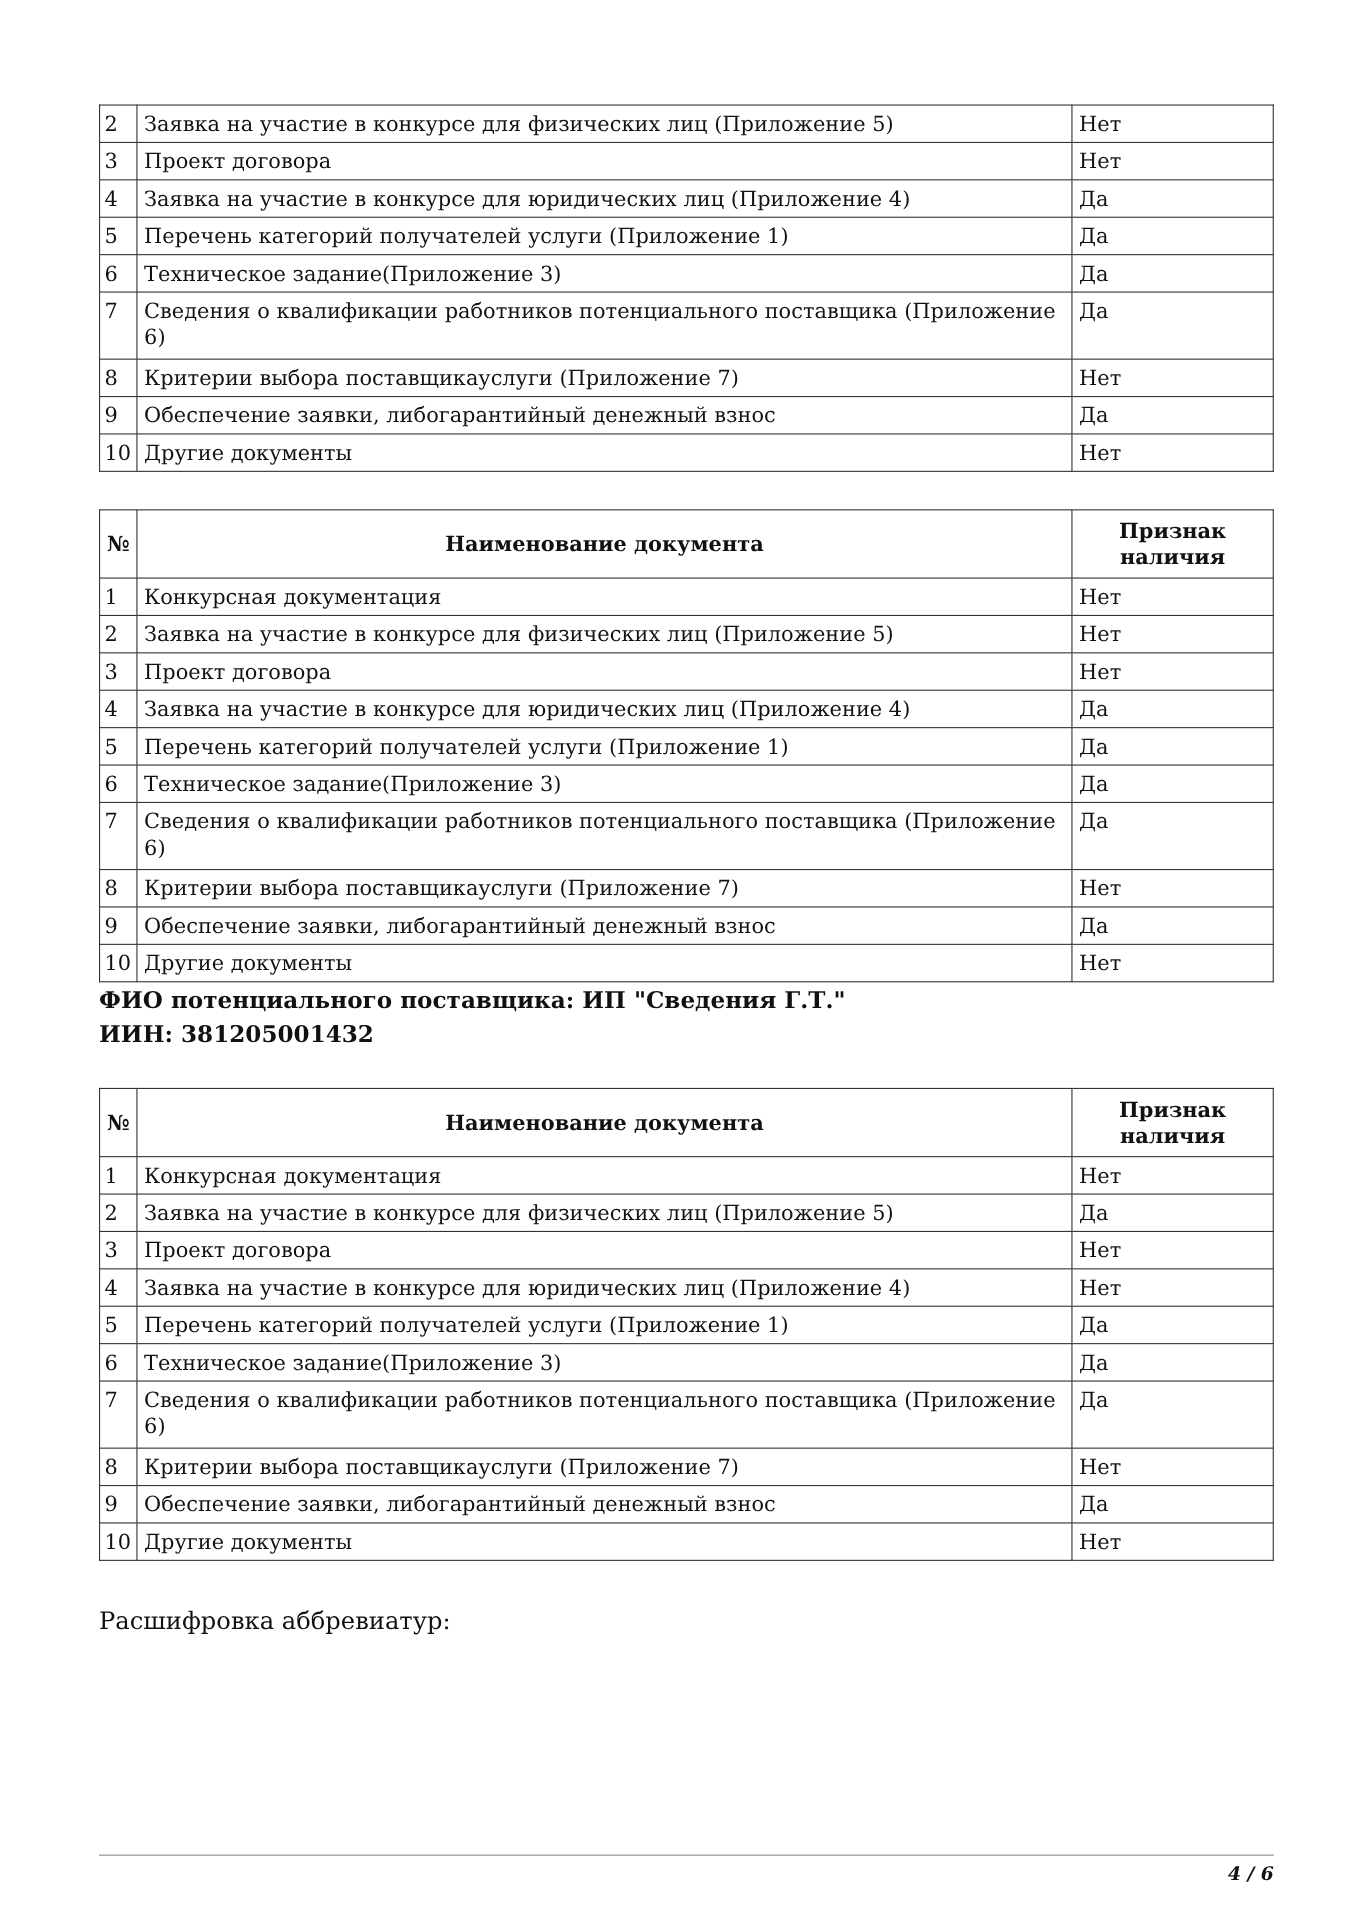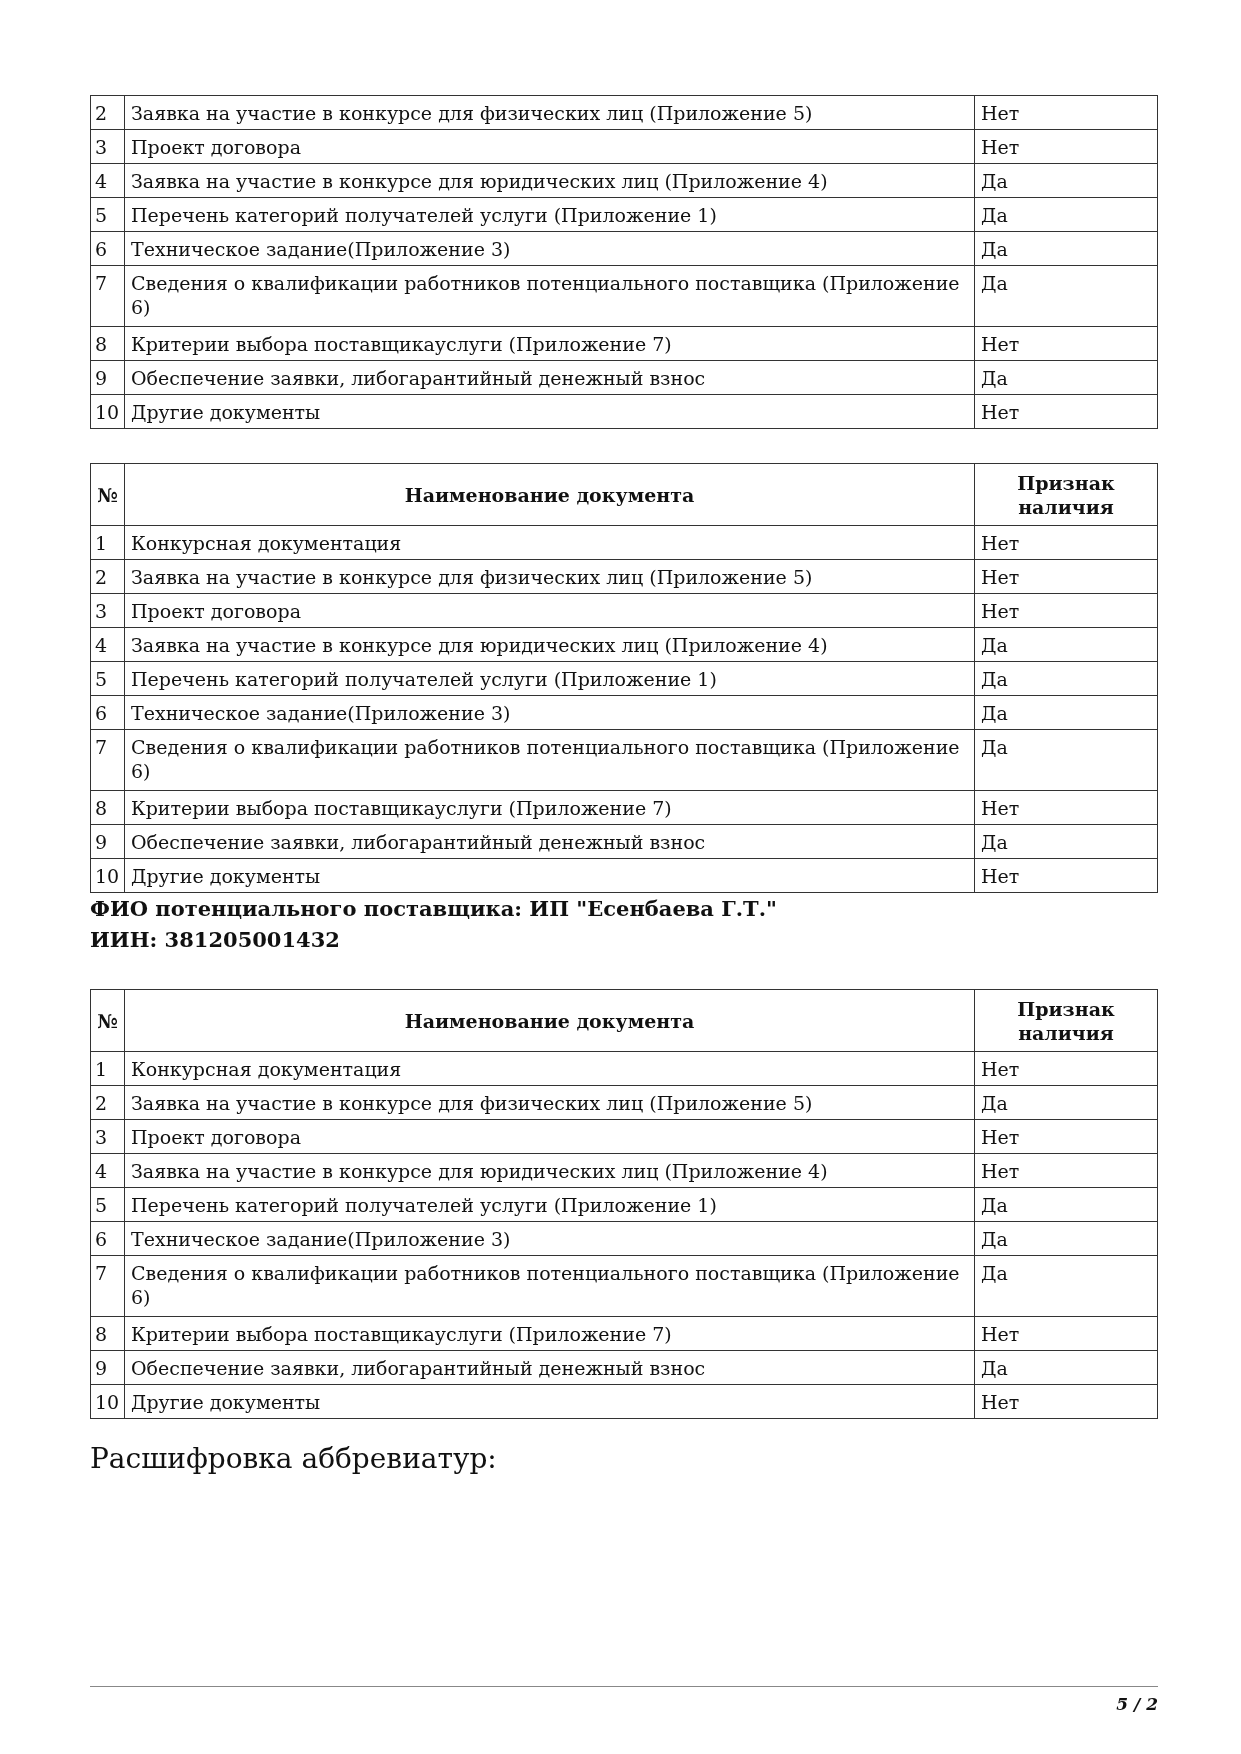--- a/index.html
+++ b/index.html
@@ -9,21 +9,21 @@
   table.docs { width: 1068px; border-collapse: collapse; table-layout: fixed; font-size: 19px; }
   table.docs td, table.docs th { border: 1.5px solid #333; padding: 0 6px; vertical-align: top; line-height: 24px; }
   table.docs td { height: 34px; padding-top: 5px; box-sizing: border-box; }
   table.docs td.num { padding: 5px 3px 0 4px; }
   table.docs th { font-weight: bold; vertical-align: middle; height: 61px; text-align: center; line-height: 24px; }
   table.docs tr.tall td { height: 61px; }
   col.c-num { width: 34px; }
   col.c-pres { width: 183px; }
   .supplier { font-weight: bold; font-size: 21px; line-height: 31px; text-align: justify; }
   .spacer { height: 34px; }
-  .legend { font-size: 28px; line-height: 32px; margin-top: 24px; }
+  .legend { font-size: 22px; line-height: 32px; margin-top: 40px; }
   .footer-line { position: absolute; left: 90px; top: 1686px; width: 1068px; height: 1px; background: #888; }
   .page-num { position: absolute; right: 83px; top: 1694px; font-weight: bold; font-style: italic; font-size: 17px; }
 </style>
 </head>
 <body>
 
 <div class="page">
 
   <table class="docs">
     <colgroup>
@@ -143,21 +143,21 @@
         </tr>
         <tr>
           <td class="num">10</td>
           <td>Другие документы</td>
           <td>Нет</td>
         </tr>
       </tbody>
   </table>
 
   <div class="supplier">
-    <div>ФИО потенциального поставщика: ИП "Есенбаева Г.Т."</div>
+    <div>ФИО потенциального поставщика: ИП "Сведения Г.Т."</div>
     <div>ИИН: 381205001432</div>
   </div>
   <div class="spacer"></div>
 
   <table class="docs">
     <colgroup>
         <col class="c-num">
         <col>
         <col class="c-pres">
       </colgroup>
@@ -221,13 +221,13 @@
         </tr>
       </tbody>
   </table>
 
   <div class="legend">
     <div>Расшифровка аббревиатур:</div>
   </div>
 </div>
 
 <div class="footer-line"></div>
-<div class="page-num">5 / 2</div>
+<div class="page-num">4 / 6</div>
 
 </body></html>

